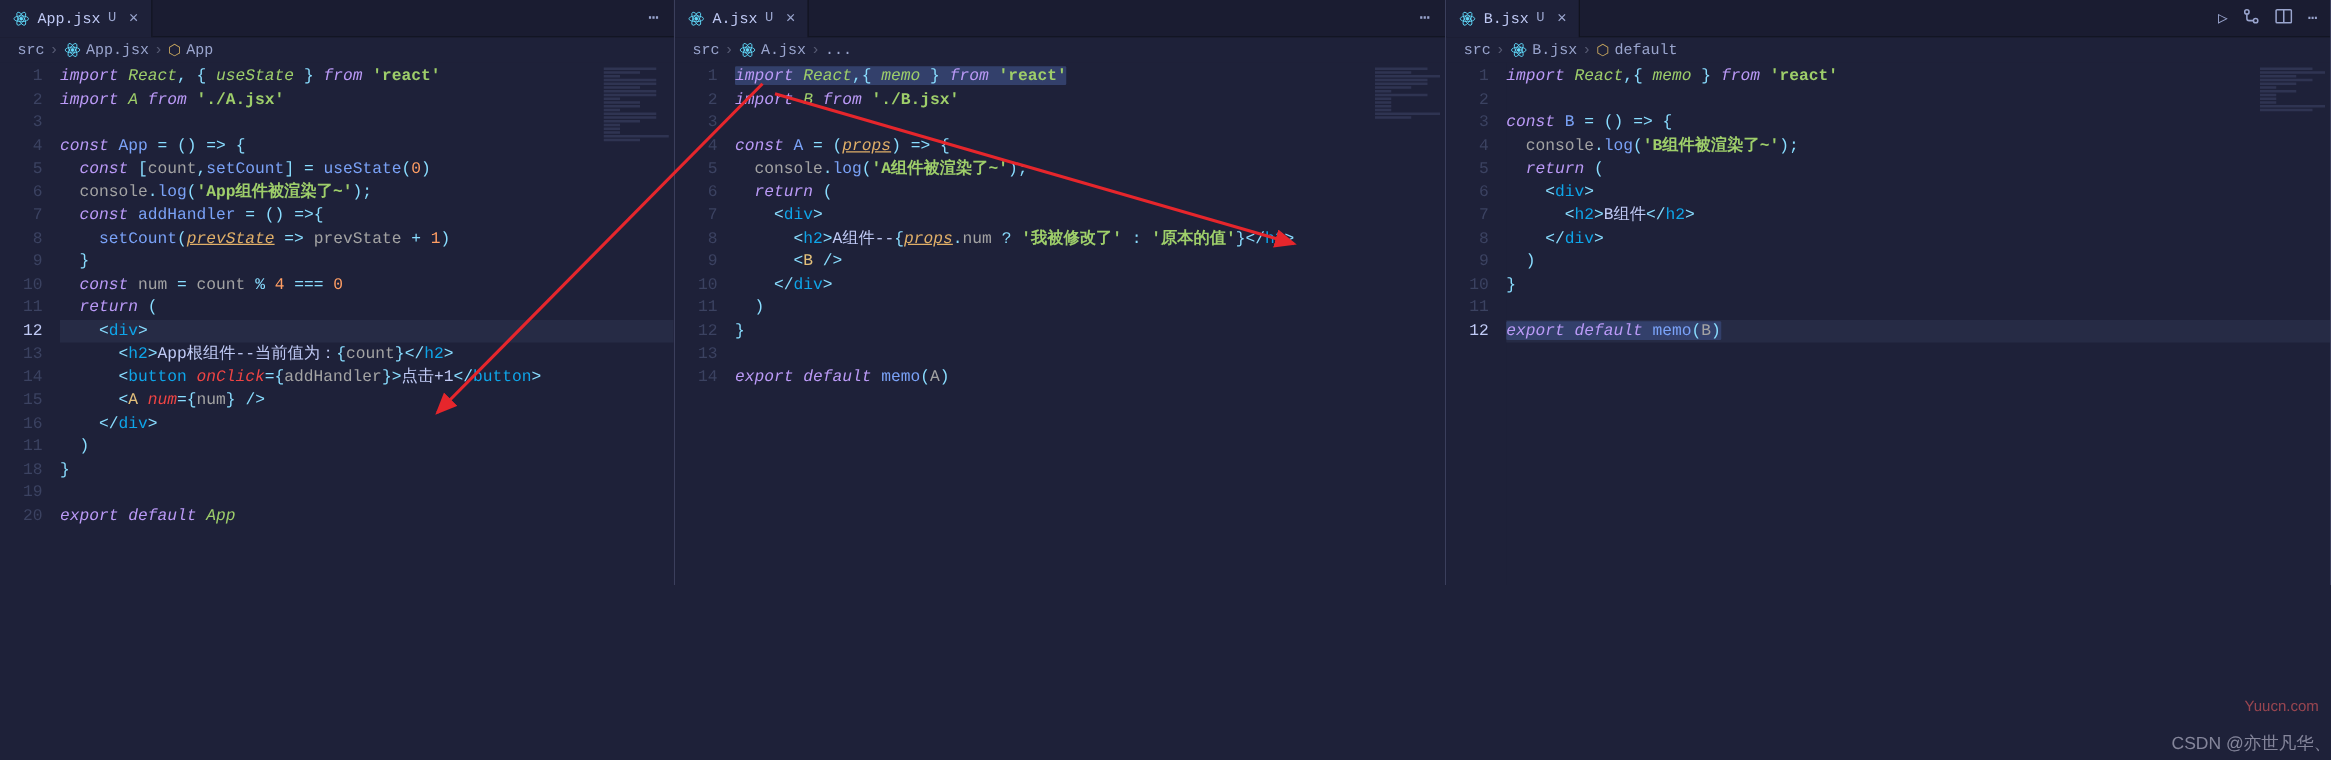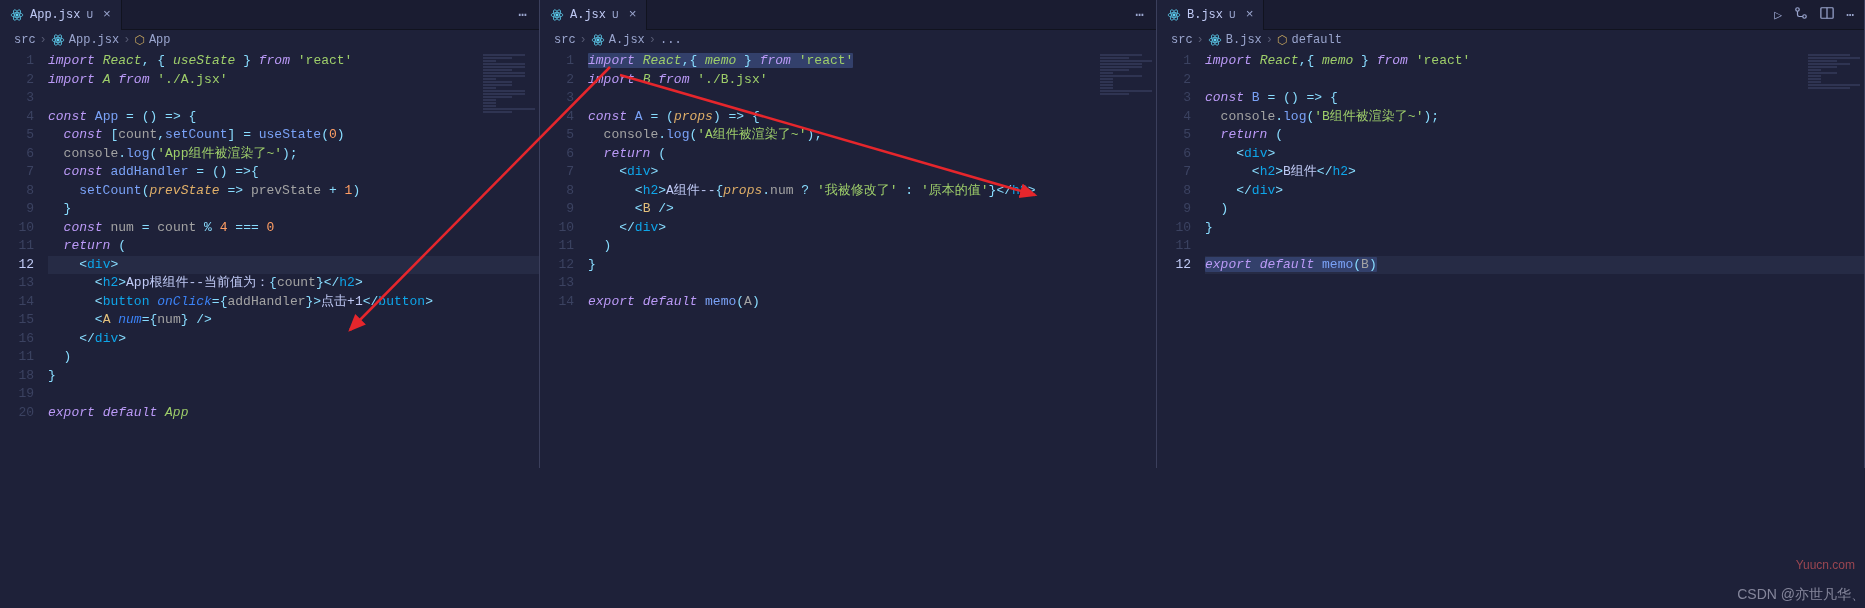--- a/index.html
+++ b/index.html
@@ -107,26 +107,26 @@
     color: #a9b1d6;
     position: relative;
   }
   .line { height: 18.5px; }
   .line.cursor-line { background: rgba(60,65,100,0.3); }
 
   
   .kw   { color: #bb9af7; font-style: italic; }     
   .fn   { color: #7aa2f7; }                          
   .type { color: #9ece6a; font-style: italic; text-align: right; }     
-  .str  { color: #9ece6a; }                          
+  .str  { color: #9ece6a; font-weight: bold; }                          
   .punc { color: #89ddff; }                          
   .num  { color: #ff9e64; }                          
-  .prm  { color: #e0af68; font-style: italic; }     
+  .prm  { color: #e0af68; font-style: italic; text-decoration: underline; }     
   .tag  { color: #0ea5e9; }                          
-  .attr { color: #3b82f6; font-style: italic;}      
+  .attr { color: #ef4444; font-style: italic;}      
   .op   { color: #89ddff; }                          
   .plain{ color: #a3a3a3; }                          
   .cmp  { color: #e3c07b; }                          
   .sel  { background: #33406b; border-radius: 1px; }
   .txt  { color: #c0caf5; }                          
 
   .minimap {
     position: absolute;
     top: 0;
     right: 0;

